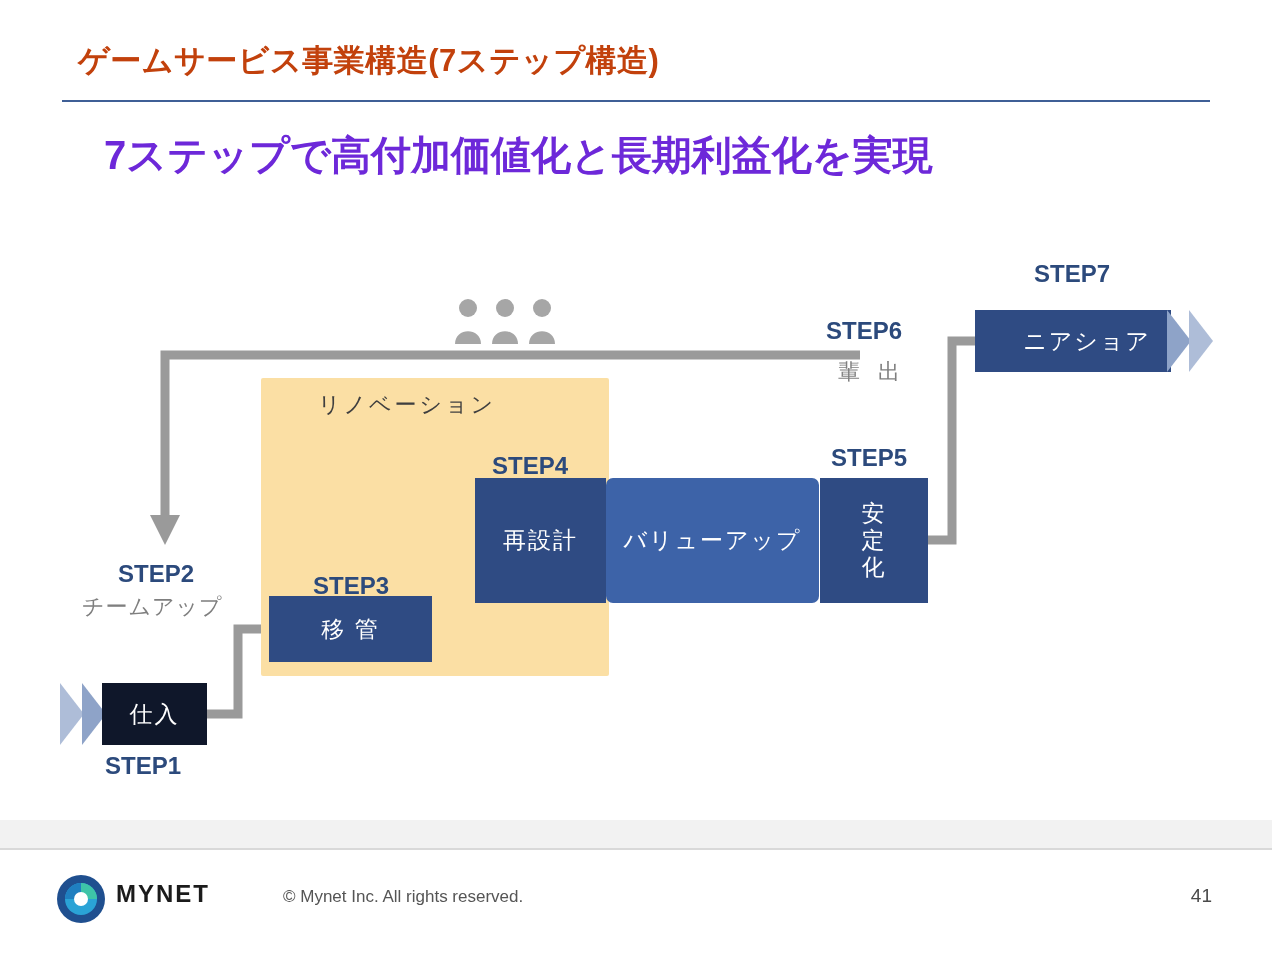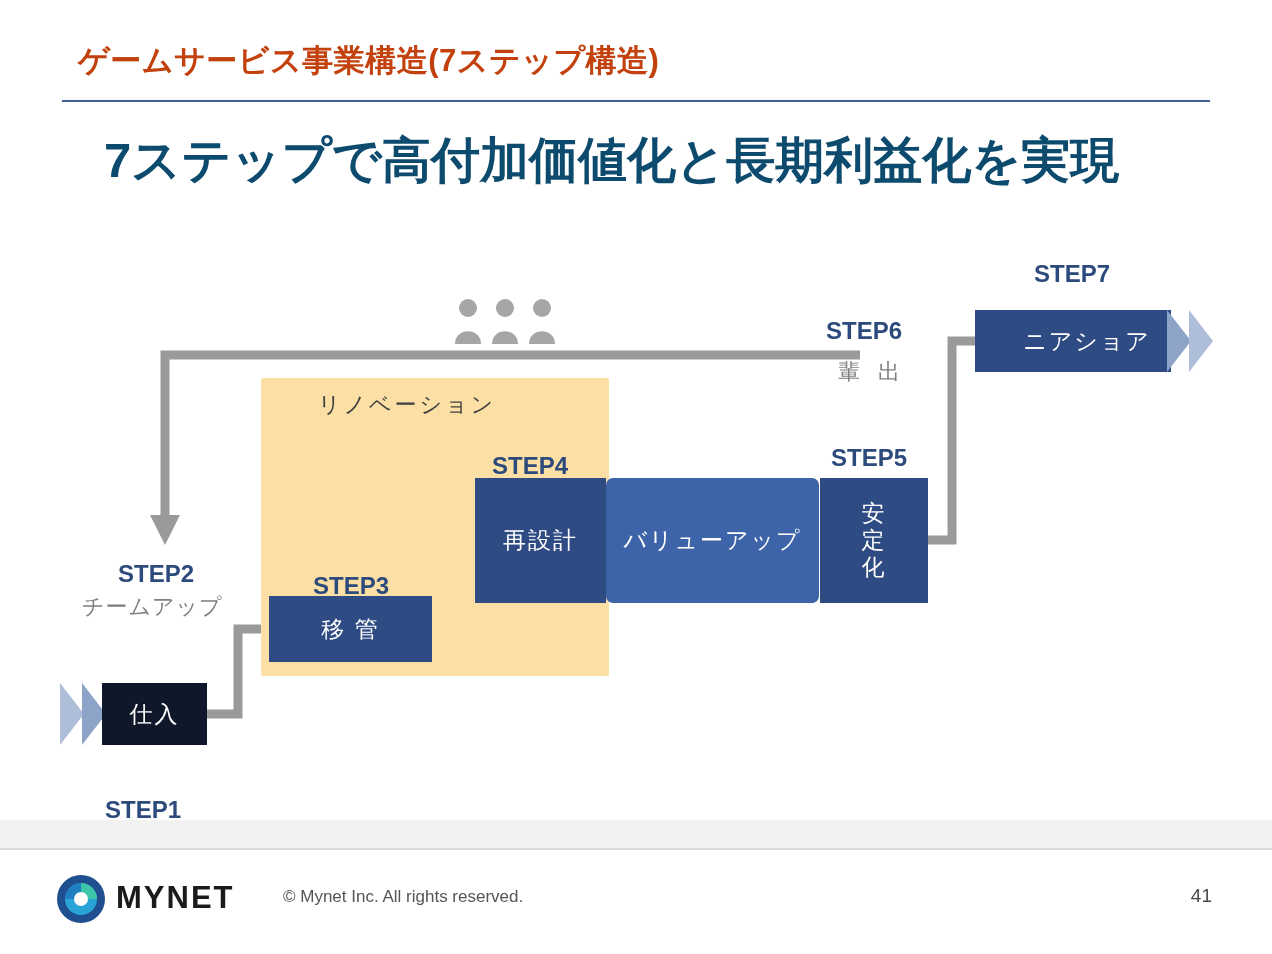--- a/index.html
+++ b/index.html
@@ -34,23 +34,23 @@
     left: 62px;
     top: 100px;
     width: 1148px;
     height: 2px;
     background: #3f5f96;
   }
   .slide-subtitle {
     position: absolute;
     left: 104px;
     top: 128px;
-    font-size: 49px;
+    font-size: 40px;
     font-weight: bold;
-    color: #0c4a6e;
+    color: #6d28d9;
     white-space: nowrap;
   }
 
   
   #diagram {
     position: absolute;
     left: 0;
     top: 200px;
     width: 1272px;
     height: 640px;
@@ -163,21 +163,21 @@
     color: #2c4a7c;
     white-space: nowrap;
   }
   .step-sub {
     position: absolute;
     font-size: 22px;
     color: #7f7f7f;
     white-space: nowrap;
     letter-spacing: 1px;
   }
-  #lbl-step1 { left: 105px; top: 552px; margin-top: 44px; }
+  #lbl-step1 { left: 105px; top: 552px; }
   #lbl-step2 { left: 118px; top: 360px; }
   #sub-step2 { left: 82px; top: 392px; }
   #lbl-step3 { left: 313px; top: 372px; }
   #lbl-step4 { left: 492px; top: 244px; margin-top: 8px; }
   #lbl-step5 { left: 831px; top: 244px; }
   #lbl-step6 { left: 826px; top: 117px; }
   #sub-step6 { left: 838px; top: 157px; letter-spacing: 6px; }
   #lbl-step7 { left: 1034px; top: 60px; }
 
   
@@ -210,21 +210,21 @@
     position: absolute;
     left: 56px;
     top: 874px;
     width: 50px;
     height: 50px;
   }
   .logo-text {
     position: absolute;
     left: 116px;
     top: 880px;
-    font-size: 31px;
+    font-size: 24px;
     font-weight: bold;
     letter-spacing: 2px;
     color: #1b1b1b;
   }
   .copyright {
     position: absolute;
     left: 283px;
     top: 887px;
     font-size: 17px;
     color: #555555;

